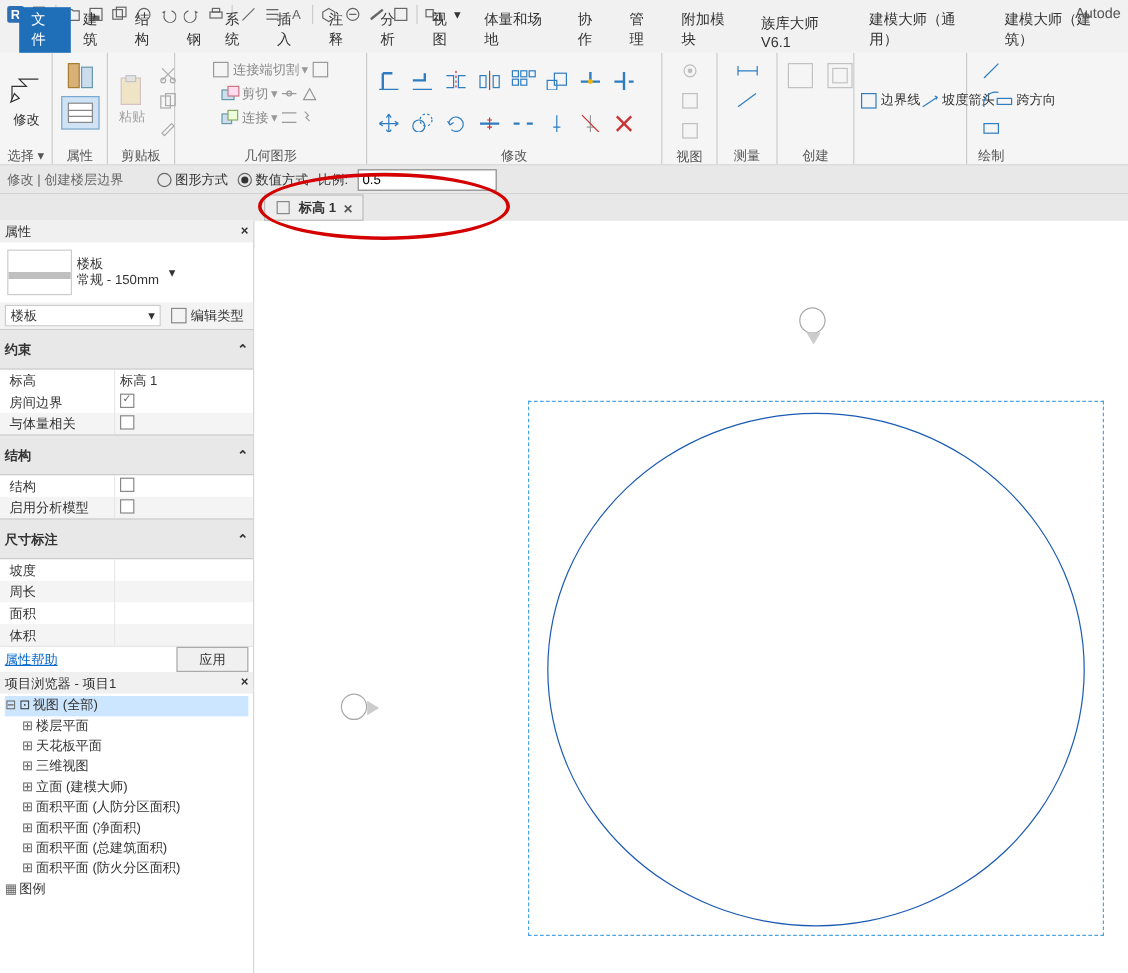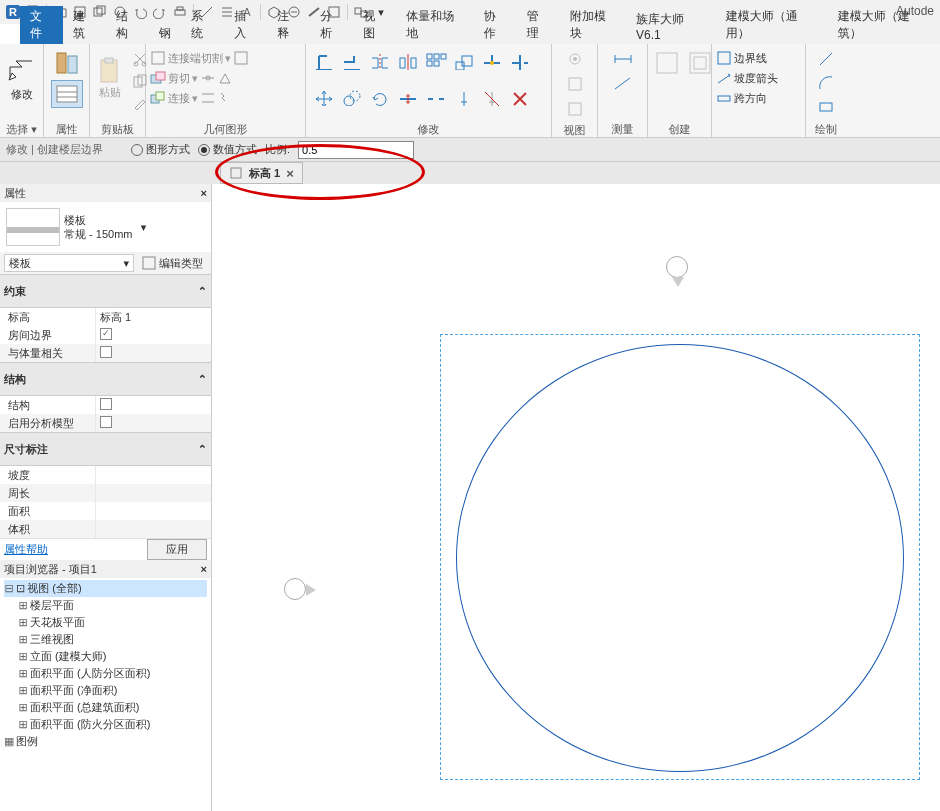--- a/index.html
+++ b/index.html
@@ -5,28 +5,28 @@
 * { box-sizing: border-box; margin: 0; padding: 0; font-family: "Microsoft YaHei", Arial, sans-serif; }
 body { width: 940px; height: 811px; background: #fff; overflow: hidden; font-size: 11px; color: #333; position: relative; }
 
 
 .qat { height: 24px; background: #f1f1f1; display: flex; align-items: center; padding: 0 4px; gap: 2px; }
 .qat-btn { width: 18px; height: 18px; display: inline-flex; align-items: center; justify-content: center; cursor: pointer; }
 .qat-sep { width: 1px; height: 16px; background: #ccc; margin: 0 2px; }
 .app-title { position: absolute; right: 6px; top: 4px; font-size: 12px; color: #555; }
 
 
-.menu-tabs { height: 20px; display: flex; align-items: flex-end; padding-left: 0; gap: 0; background: #f1f1f1; margin-left: 20px; }
+.menu-tabs { height: 20px; display: flex; align-items: flex-end; padding-left: 16px; gap: 0; background: #f1f1f1; }
 .menu-tab { padding: 2px 10px; font-size: 12px; cursor: pointer; color: #333; }
 .menu-tab.active { background: #1e6fb8; color: #fff; }
 
 
 .ribbon { height: 94px; background: #f5f5f5; border-bottom: 1px solid #ccc; display: flex; }
 .ribbon-group { border-right: 1px solid #ccc; display: flex; flex-direction: column; padding: 2px; }
-.rg-body { flex: 1; display: flex; align-items: flex-start; gap: 2px; padding: 2px; }
+.rg-body { flex: 1; display: flex; align-items: center; gap: 2px; padding: 2px; }
 .rg-title { height: 14px; text-align: center; font-size: 11px; color: #555; padding-top: 1px; }
 .rib-btn { display: inline-flex; flex-direction: column; align-items: center; justify-content: center; padding: 2px; cursor: pointer; }
 .rib-btn.large { width: 42px; height: 60px; }
 .rib-btn.small { width: 24px; height: 22px; }
 .rib-icon { width: 24px; height: 24px; }
 .rib-icon.big { width: 32px; height: 32px; }
 .rib-row3 { display: flex; flex-direction: column; gap: 0; }
 .rib-line { display: flex; align-items: center; height: 20px; gap: 2px; font-size: 11px; color: #888; white-space: nowrap; }
 .rib-line.active { color: #333; }
 
@@ -470,21 +470,21 @@
       <span class="rib-btn">
           <svg width="26" height="26">
             <rect x="3" y="3" width="20" height="20" fill="none" stroke="#999"></rect>
             <rect x="7" y="7" width="12" height="12" fill="none" stroke="#999"></rect>
           </svg>
         </span>
     </div>
     <div class="rg-title">创建</div>
   </div>
   <div class="ribbon-group" style="width:94px">
-    <div class="rg-body" style="flex-direction:column;gap:0">
+    <div class="rg-body" style="gap:0">
       <div class="rib-line active">
           <svg width="16" height="16">
             <rect x="2" y="2" width="12" height="12" fill="none" stroke="#2d7dc0"></rect>
           </svg>
           <span>边界线</span>
         </div>
       <div class="rib-line active">
           <svg width="16" height="16">
             <path d="M2 13 l12 -8" stroke="#2d7dc0"></path>
             <path d="M12 4 l2 1 l-1 2" fill="none" stroke="#2d7dc0"></path>

